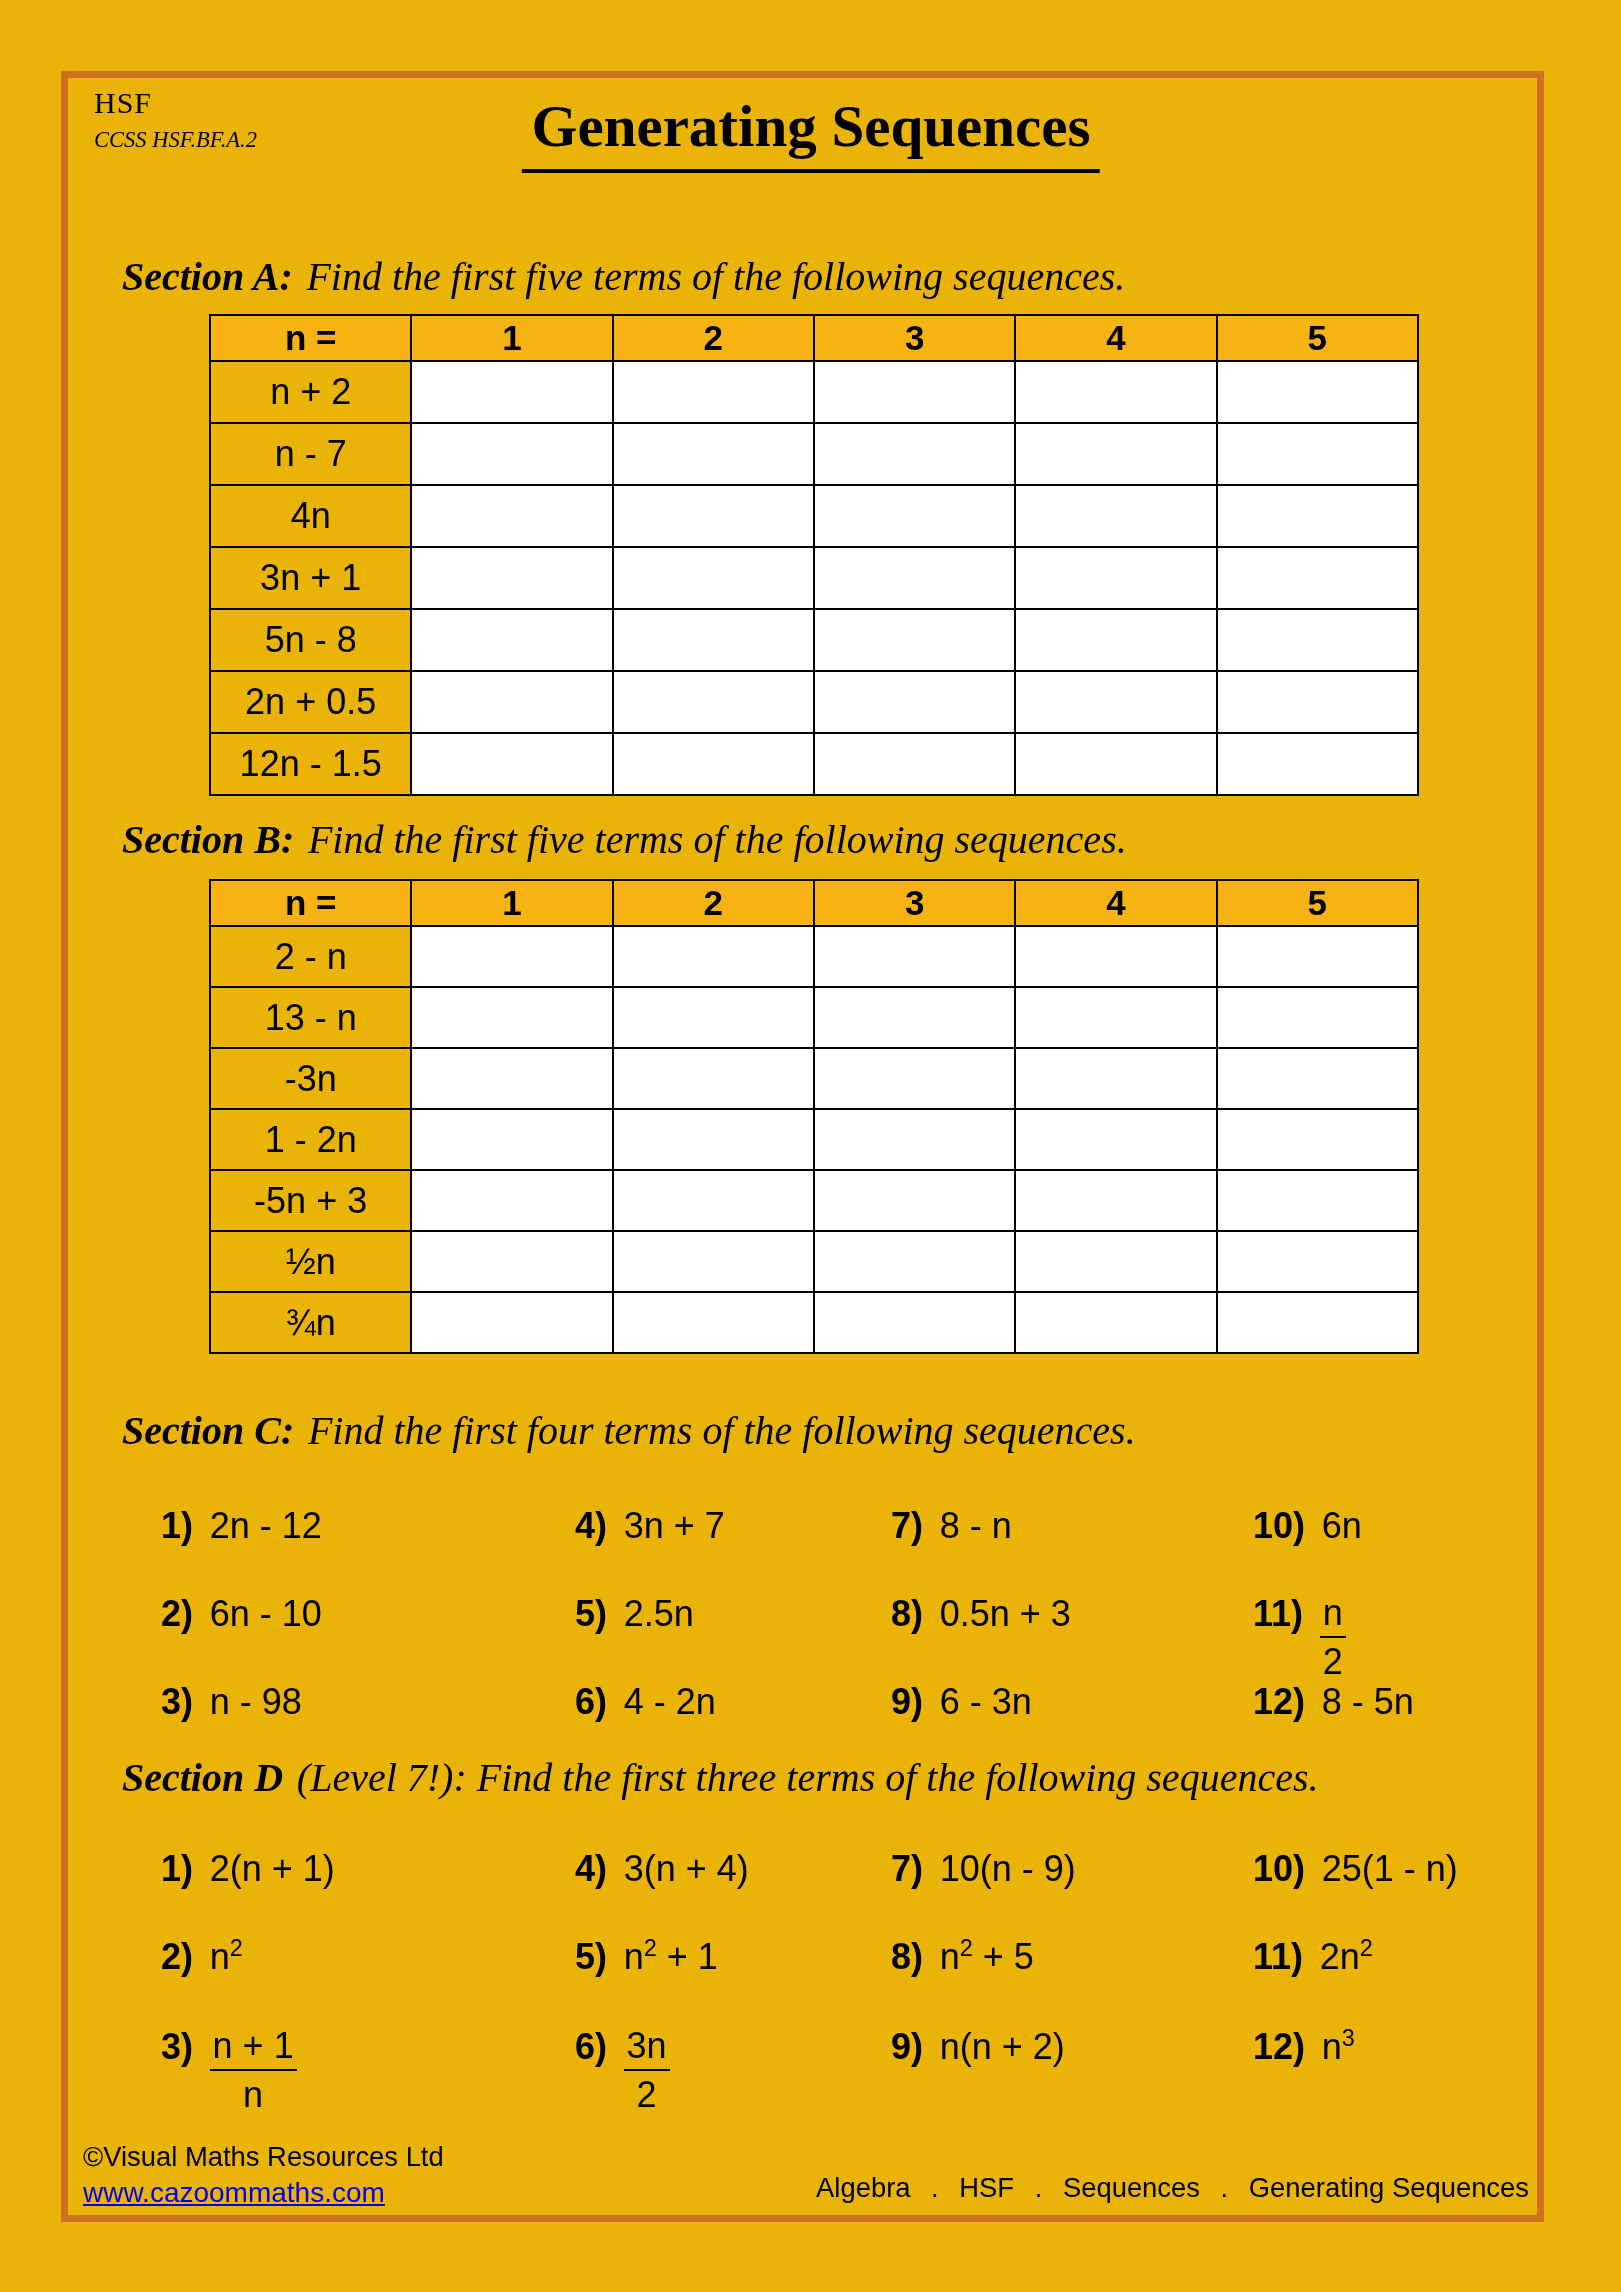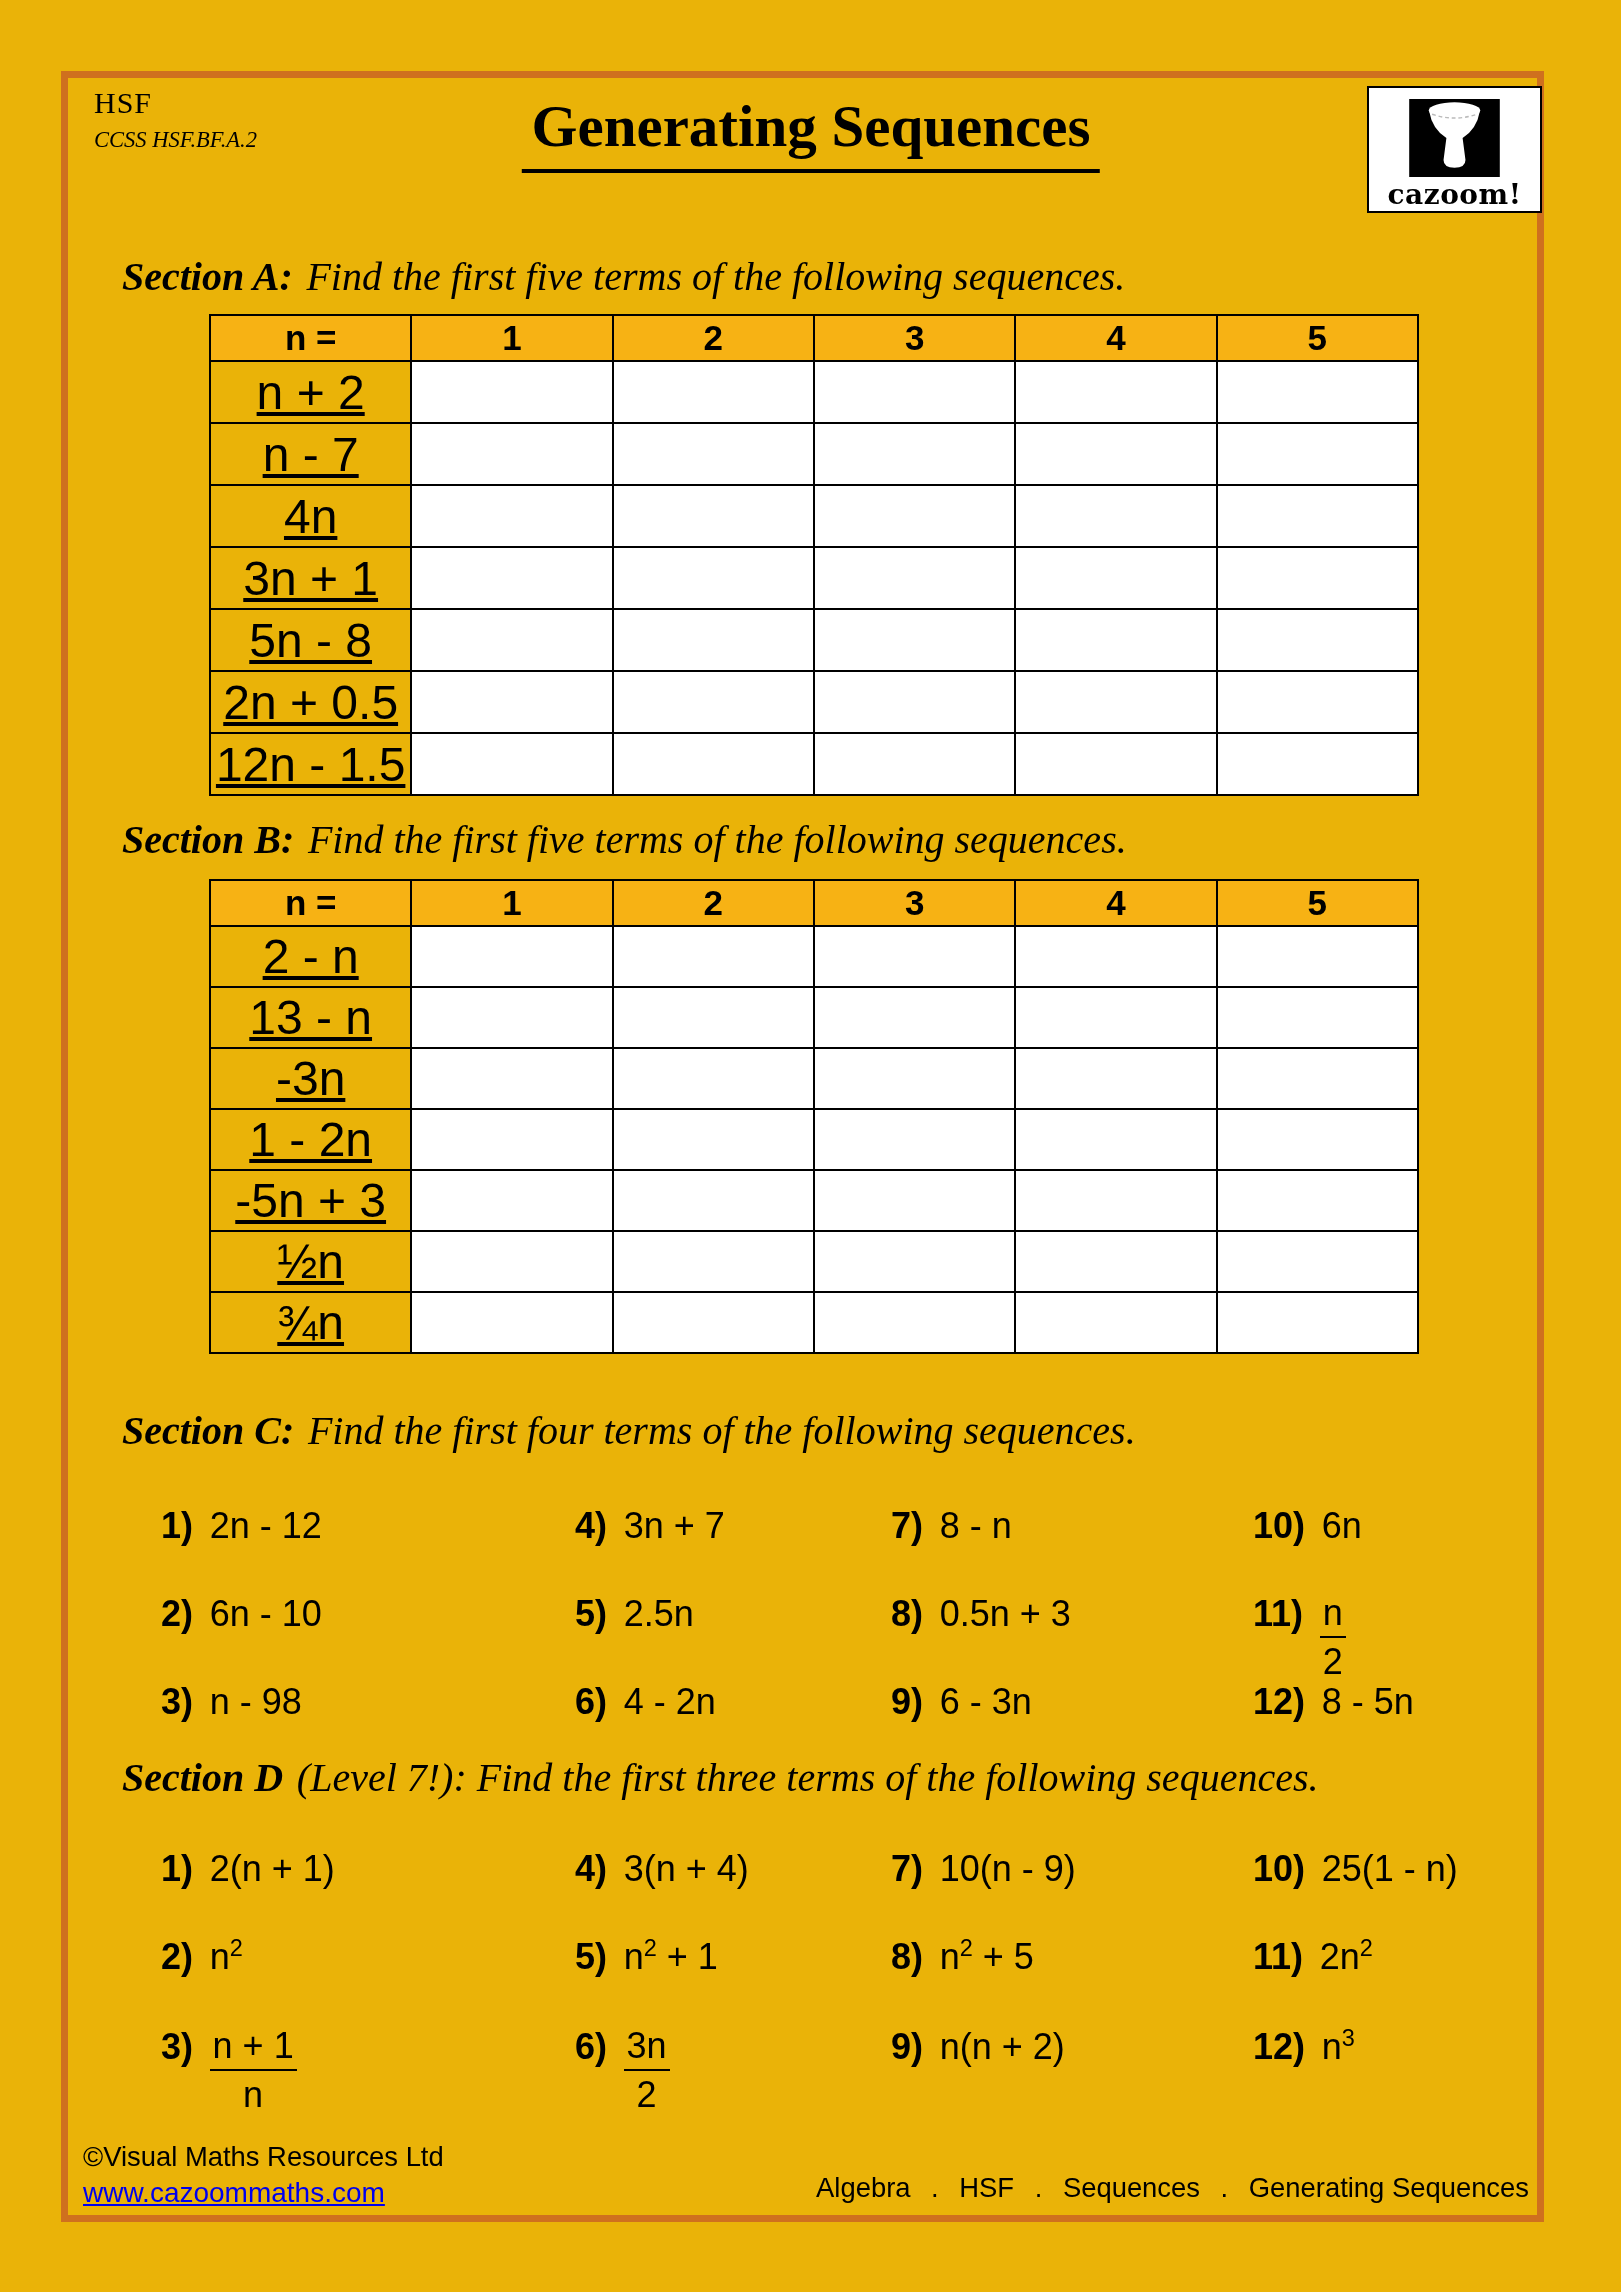--- a/index.html
+++ b/index.html
@@ -31,21 +31,21 @@
   
   .seq-table{position:absolute;border-collapse:collapse;width:1210px;table-layout:fixed;
              border:2.9px solid #000;}
   .seq-table th,.seq-table td{border:2px solid #000;text-align:center;padding:0;}
   .seq-table th{background:var(--table-header-gold,#F7B214);height:44px;
                 font-size:35px;font-weight:bold;}
   #table-a{left:209px;top:314px;}
   #table-b{left:209px;top:879px;}
   #table-a td{height:60px;}
   #table-b td{height:59px;}
-  td.rule{font-size:48px;text-decoration:underline;}
+  td.rule{font-size:36px;}
   td.blank{background:#fff;}
   
   .qitem{position:absolute;display:flex;align-items:flex-start;gap:16.7px;font-size:36px;
          white-space:nowrap;}
   .qnum{font-weight:bold;}
   .qexpr sup{font-size:23.5px;line-height:0;vertical-align:super;}
   .frac{display:inline-flex;flex-direction:column;align-items:center;line-height:1.1;
         vertical-align:top;}
   .ftop{border-bottom:2.9px solid #000;padding:0 2.9px 3.9px;}
   .fbot{padding-top:3.9px;}
@@ -60,29 +60,20 @@
 </head>
 <body>
 
 <div class="page">
   <div class="frame"></div>
 
   <div class="hsf">HSF</div>
   <div class="ccss">CCSS HSF.BF.A.2</div>
   <div class="title">Generating Sequences</div>
 
-  <div class="logo">
-    <svg width="93" height="80" viewBox="0 0 95 82">
-      <rect x="0" y="0" width="95" height="82" fill="#000"></rect>
-      <path d="M21 13 Q24 31 39 41 L36 64 Q36 72 47.5 72 Q59 72 59 64 L56 41 Q71 31 74 13 Z" fill="#fff"></path>
-      <ellipse cx="47.5" cy="12" rx="27" ry="8.5" fill="#fff"></ellipse>
-      <path d="M24 16 Q47.5 24 71 16" fill="none" stroke="#bbb" stroke-width="1.5" stroke-dasharray="4 3"></path>
-    </svg>
-    <div class="logo-text">cazoom!</div>
-  </div>
 
   <div class="sec-heading" id="head-a">
     <span class="sec-label">Section A:</span><span class="sec-instr">Find the first five terms of the following sequences.</span>
   </div>
   <table class="seq-table" id="table-a">
     <thead>
         <tr>
           <th>n =</th>
           <th>1</th>
           <th>2</th>

